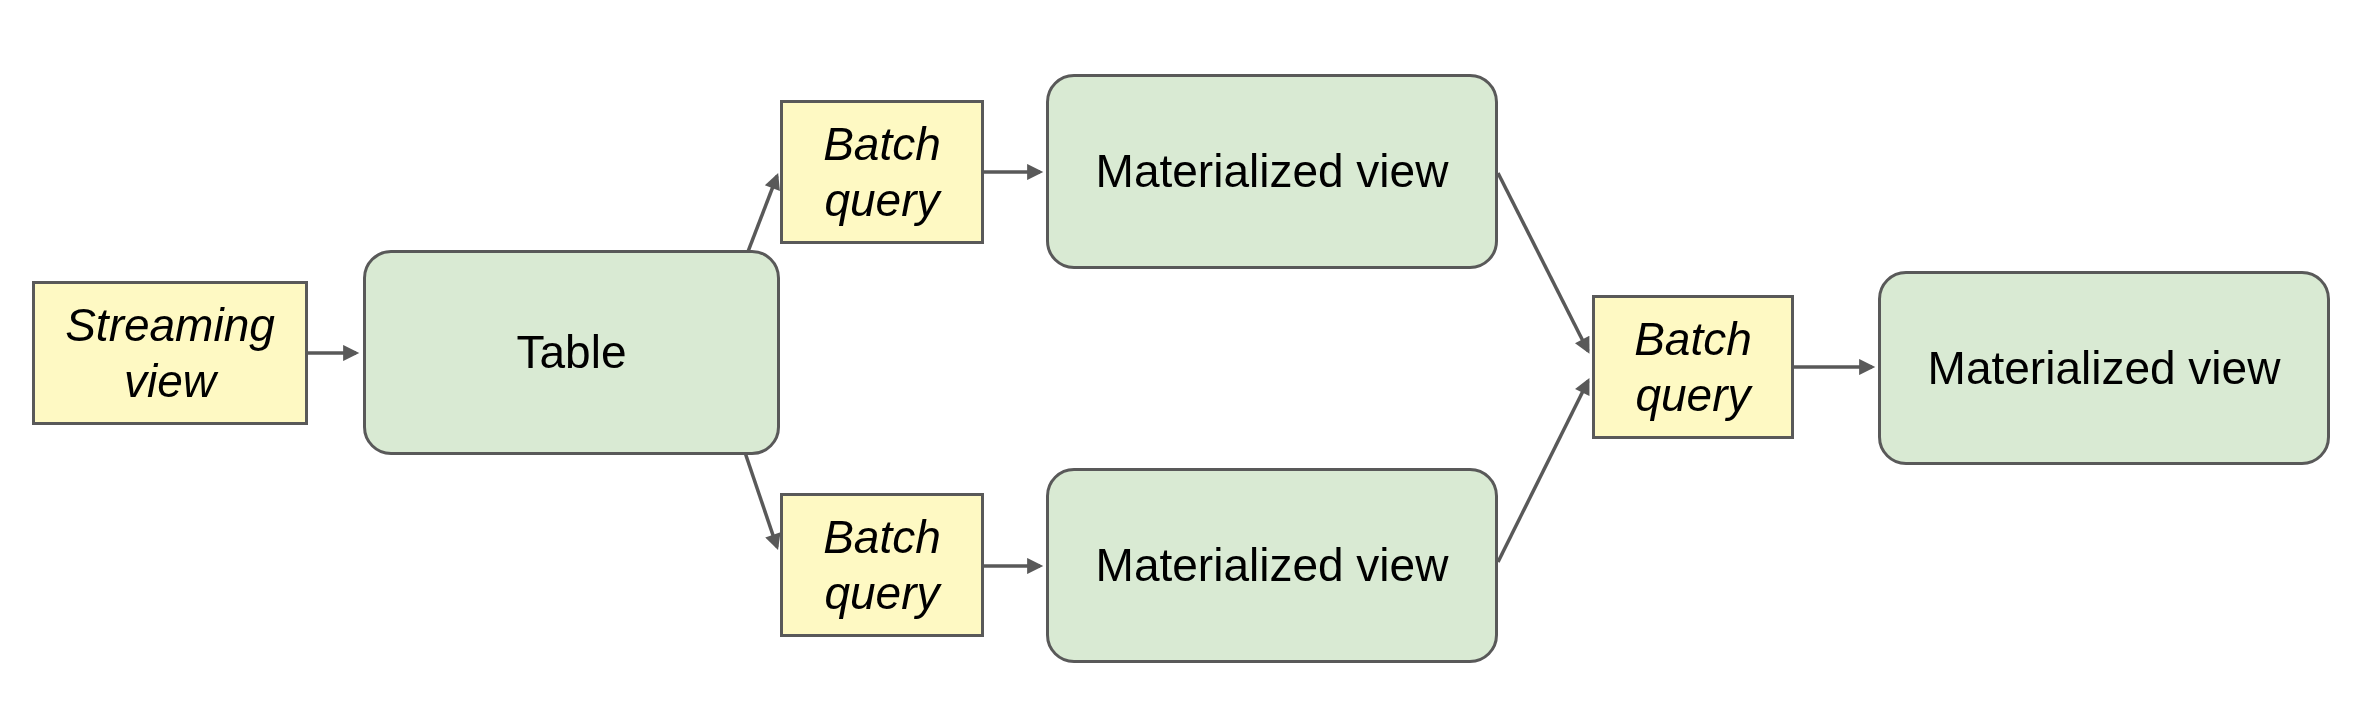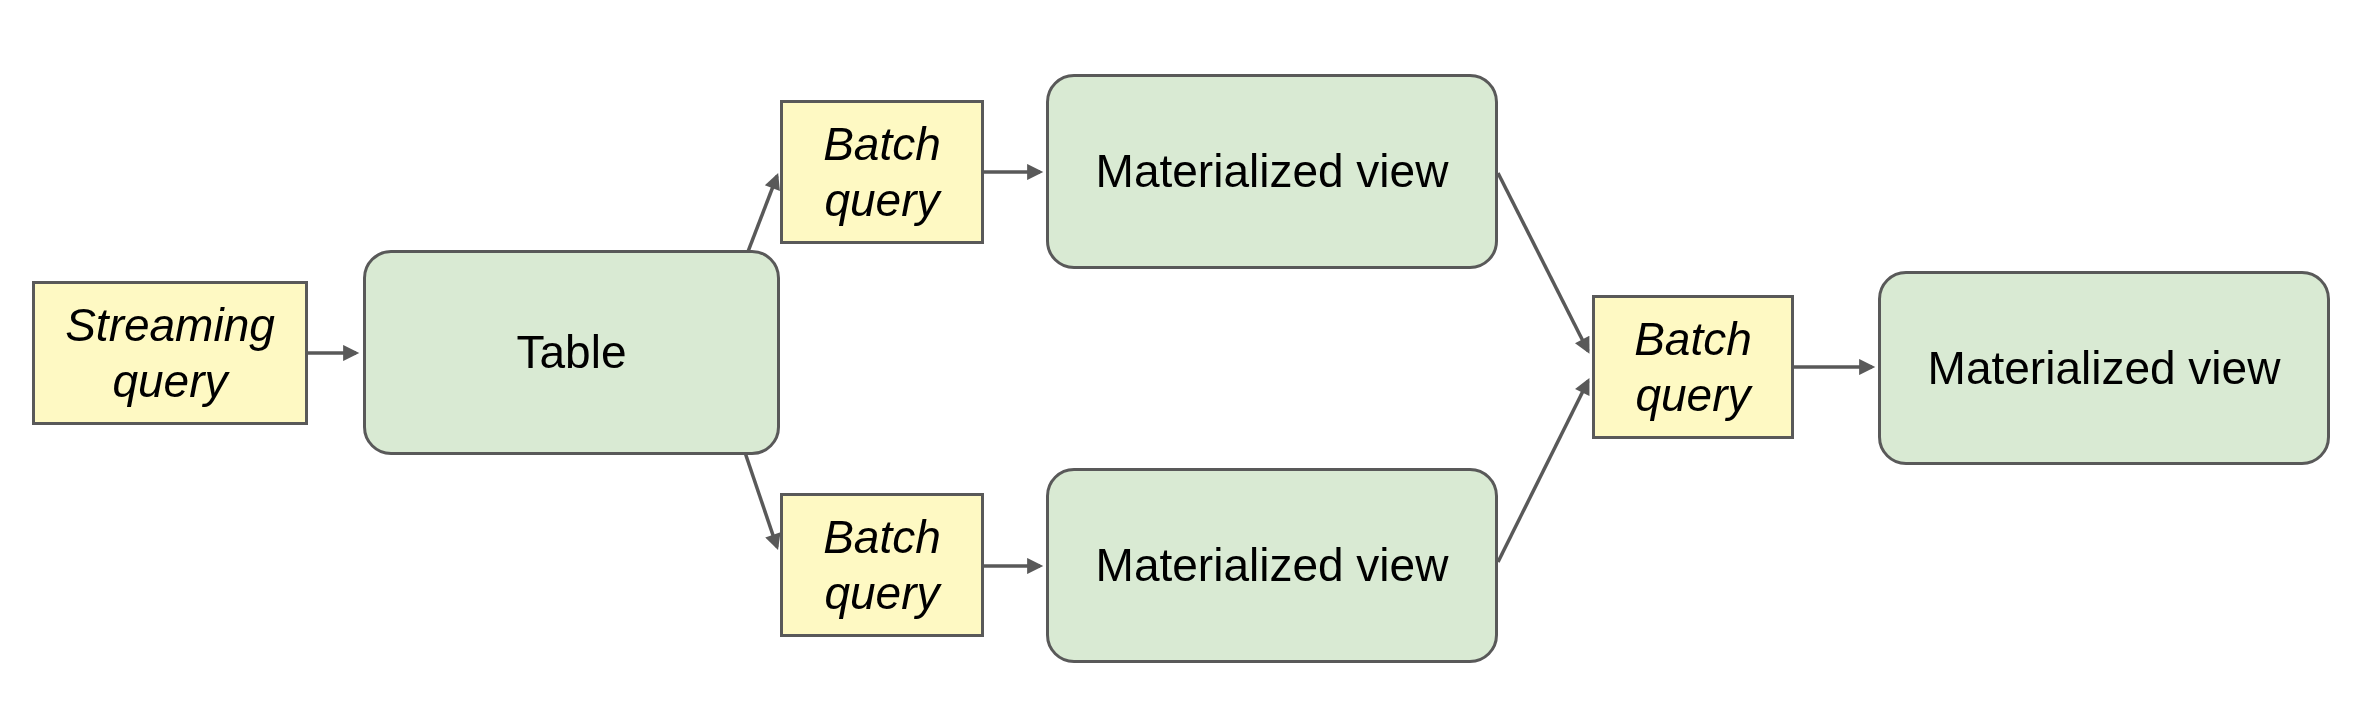--- a/index.html
+++ b/index.html
@@ -72,21 +72,21 @@
     <line class="edge" x1="711" y1="348" x2="777" y2="176" marker-end="url(#ah)"></line>
     <line class="edge" x1="711" y1="352" x2="777" y2="547" marker-end="url(#ah)"></line>
     <line class="edge" x1="984" y1="172" x2="1040" y2="172" marker-end="url(#ah)"></line>
     <line class="edge" x1="984" y1="566" x2="1040" y2="566" marker-end="url(#ah)"></line>
     <line class="edge" x1="1498" y1="173" x2="1588" y2="351" marker-end="url(#ah)"></line>
     <line class="edge" x1="1498" y1="562" x2="1588" y2="381" marker-end="url(#ah)"></line>
     <line class="edge" x1="1794" y1="367" x2="1872" y2="367" marker-end="url(#ah)"></line>
   </svg>
 
   <div class="node query" id="n-streaming">
-    <span>Streaming query</span>
+    <span>Streaming view</span>
   </div>
 
   <div class="node store" id="n-table">
     <span>Table</span>
   </div>
 
   <div class="node query" id="n-batch-top">
     <span>Batch query</span>
   </div>
 

